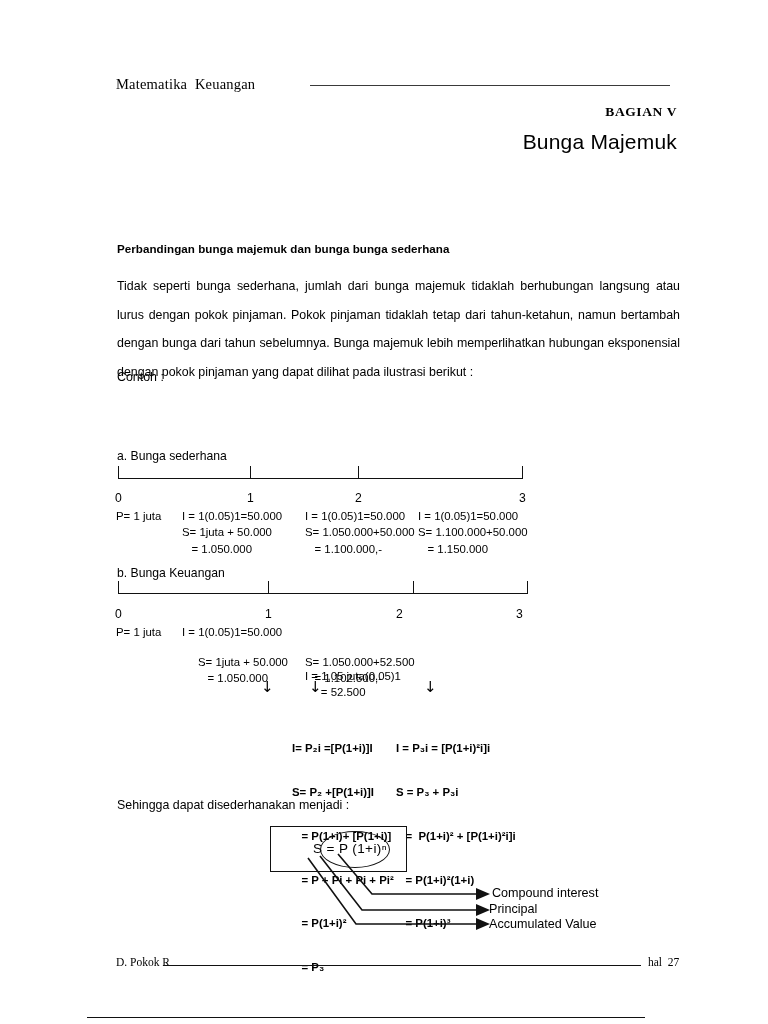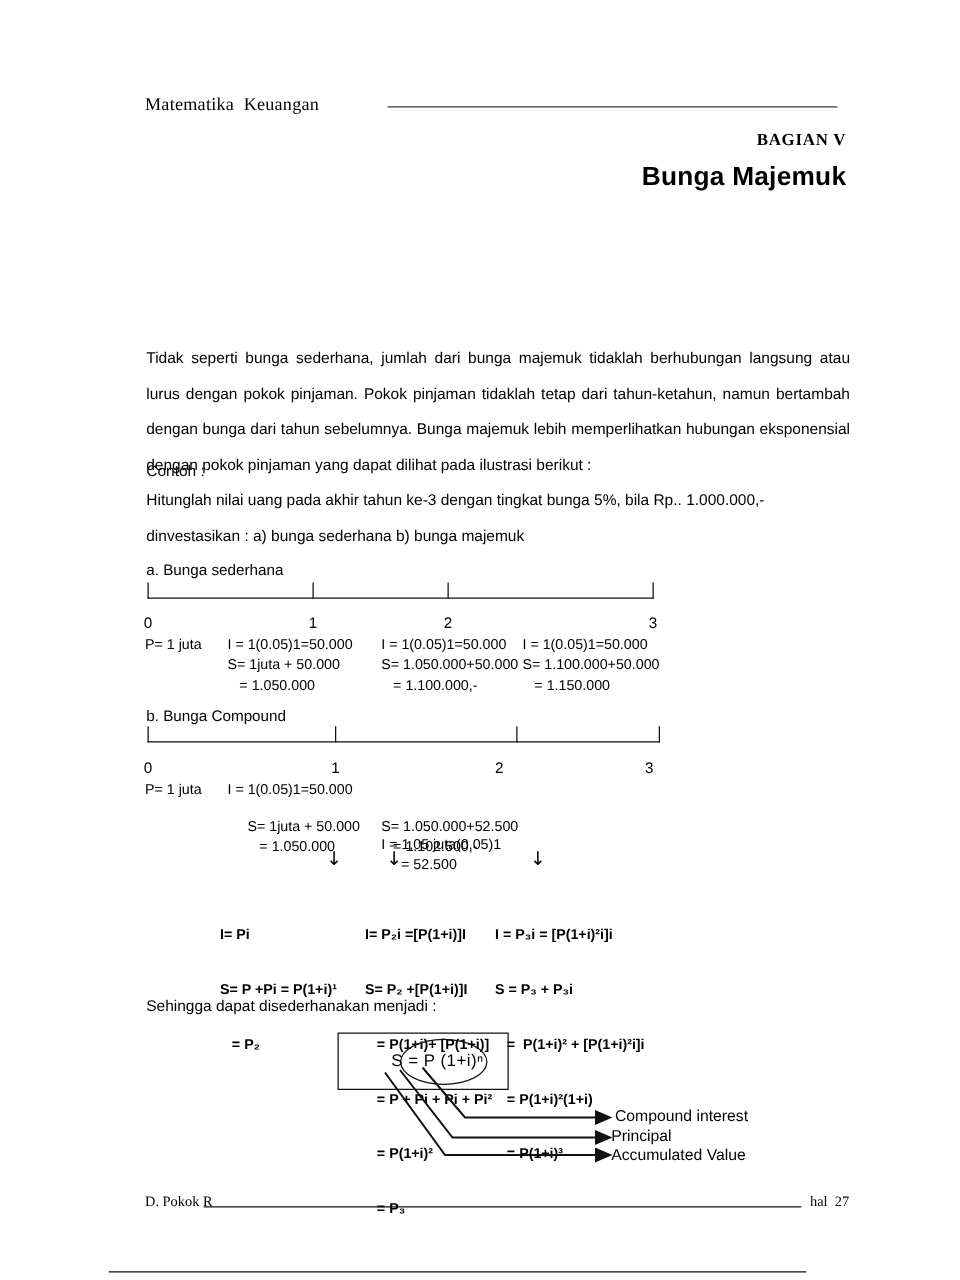--- a/index.html
+++ b/index.html
@@ -43,21 +43,21 @@
     font-family: "Liberation Serif", serif;
     font-size: 13.5px;
     font-weight: bold;
     letter-spacing: 0.6px;
   }
   .hdr-title {
     position: absolute;
     right: 91px; top: 130px;
     font-family: "Liberation Sans", sans-serif;
     font-size: 21px;
-    font-weight: bold;
+    font-weight: normal;
     letter-spacing: 0.2px;
   }
 
   
   .sec-heading {
     position: absolute;
     left: 117px; top: 242px;
     font-size: 11.6px;
     font-weight: bold;
     letter-spacing: 0.05px;
@@ -196,23 +196,23 @@
 </head>
 <body>
 
 <div class="page">
 
   <div class="hdr-left">Matematika  Keuangan</div>
   <div class="hdr-rule"></div>
   <div class="hdr-bagian">BAGIAN V</div>
   <div class="hdr-title">Bunga Majemuk</div>
 
+  <div class="sec-heading">Perbandingan bunga majemuk dan bunga bunga sederhana</div>
   <div class="para">Tidak seperti bunga sederhana, jumlah dari bunga majemuk tidaklah berhubungan langsung atau lurus dengan pokok pinjaman. Pokok pinjaman tidaklah tetap dari tahun-ketahun, namun bertambah dengan bunga dari tahun sebelumnya. Bunga majemuk lebih memperlihatkan hubungan eksponensial dengan pokok pinjaman yang dapat dilihat pada ilustrasi berikut :</div>
   <div class="contoh">Contoh :</div>
-  <div class="contoh-body">Hitunglah nilai uang pada akhir tahun ke-3 dengan tingkat bunga 5%, bila Rp.. 1.000.000,- dinvestasikan : a) bunga sederhana   b) bunga majemuk</div>
 
   <div class="tl-label" style="left:117px; top:449px;">a. Bunga sederhana</div>
 
   <div class="tl-axis" style="left:118px; top:478px; width:405px;"></div>
   <div class="tl-tick" style="left:118px; top:466px; height:13px;"></div>
   <div class="tl-tick" style="left:250px; top:466px; height:13px;"></div>
   <div class="tl-tick" style="left:358px; top:466px; height:13px;"></div>
   <div class="tl-tick" style="left:522px; top:466px; height:13px;"></div>
 
   <div class="tl-num" style="left:115px; top:491px;">0</div>
@@ -224,21 +224,21 @@
   <div class="tl-cell" style="left:182px; top:508px;">I = 1(0.05)1=50.000
 S= 1juta + 50.000
    = 1.050.000</div>
   <div class="tl-cell" style="left:305px; top:508px;">I = 1(0.05)1=50.000
 S= 1.050.000+50.000
    = 1.100.000,-</div>
   <div class="tl-cell" style="left:418px; top:508px;">I = 1(0.05)1=50.000
 S= 1.100.000+50.000
    = 1.150.000</div>
 
-  <div class="tl-label" style="left:117px; top:566px;">b. Bunga Compound</div>
+  <div class="tl-label" style="left:117px; top:566px;">b. Bunga Keuangan</div>
 
   <div class="tl-axis" style="left:118px; top:593px; width:410px;"></div>
   <div class="tl-tick" style="left:118px; top:581px; height:13px;"></div>
   <div class="tl-tick" style="left:268px; top:581px; height:13px;"></div>
   <div class="tl-tick" style="left:413px; top:581px; height:13px;"></div>
   <div class="tl-tick" style="left:527px; top:581px; height:13px;"></div>
 
   <div class="tl-num" style="left:115px; top:607px;">0</div>
   <div class="tl-num" style="left:265px; top:607px;">1</div>
   <div class="tl-num" style="left:396px; top:607px;">2</div>
@@ -251,25 +251,20 @@
 
   <div class="tl-cell" style="left:198px; top:654px;">S= 1juta + 50.000
    = 1.050.000</div>
   <div class="tl-cell" style="left:305px; top:654px;">S= 1.050.000+52.500
    = 1.102.500,-</div>
 
   <div class="arrow-down" style="left:261px; top:680px;">↓</div>
   <div class="arrow-down" style="left:309px; top:680px;">↓</div>
   <div class="arrow-down" style="left:424px; top:680px;">↓</div>
 
-  <div class="deriv-col" style="left:176px; top:712px;">
-    <div>I= Pi</div>
-    <div>S= P +Pi = P(1+i)¹</div>
-    <div>   = P₂</div>
-  </div>
 
   <div class="deriv-col" style="left:292px; top:712px;">
     <div>I= P₂i =[P(1+i)]I</div>
     <div>S= P₂ +[P(1+i)]I</div>
     <div>   = P(1+i)+ [P(1+i)]</div>
     <div>   = P + Pi + Pi + Pi²</div>
     <div>   = P(1+i)²</div>
     <div>   = P₃</div>
   </div>
 

